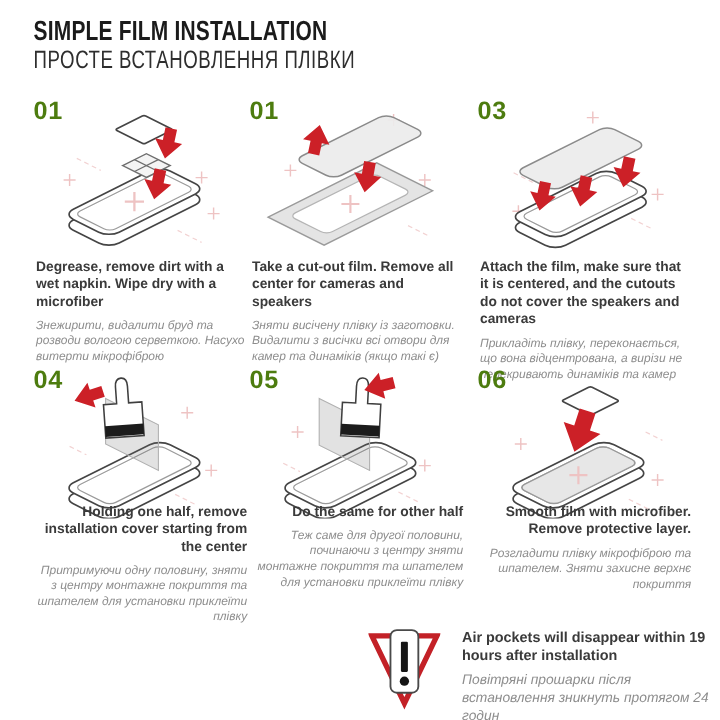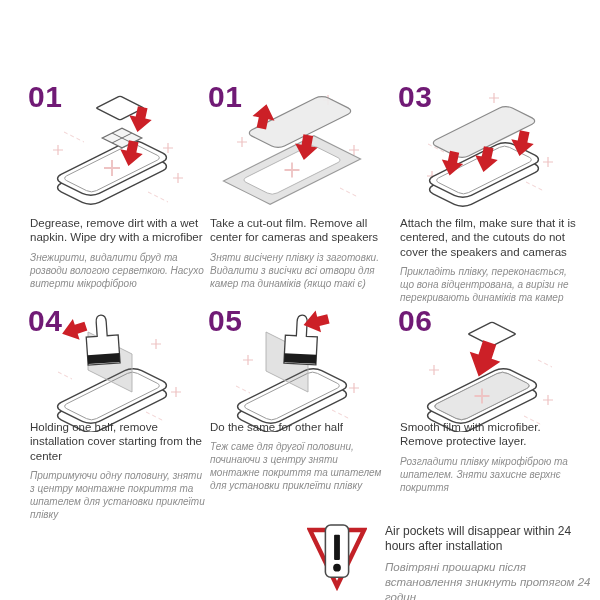--- a/index.html
+++ b/index.html
@@ -10,26 +10,26 @@
   .hdr{position:absolute;left:28px;top:14px;}
   .hdr-title{font-size:23px;font-weight:700;letter-spacing:.2px;color:#1b1b1b;
              transform:scaleX(.76);transform-origin:0 0;white-space:nowrap;line-height:1.0;}
   .hdr-sub{font-size:21px;font-weight:400;letter-spacing:.6px;color:#2e2e2e;margin-top:3px;
            transform:scaleX(.74);transform-origin:0 0;white-space:nowrap;line-height:1.05;}
 
   
   .steps{position:absolute;left:28px;top:80px;width:556px;display:grid;
          grid-template-columns:180px 190px 186px;grid-template-rows:224px 236px;}
   .step{position:relative;}
-  .step-num{position:absolute;left:0;top:2px;font-size:30px;font-weight:700;
-            color:#701a75;letter-spacing:.5px;line-height:1;}
+  .step-num{position:absolute;left:0;top:2px;font-size:21px;font-weight:700;
+            color:#4d7c0f;letter-spacing:.5px;line-height:1;}
   .illus{position:absolute;left:0;top:4px;}
   .texts{position:absolute;left:2px;top:136px;width:176px;}
-  .row2 .texts{top:116px;}
-  .en{font-size:11.5px;font-weight:400;color:#3a3a3a;line-height:1.26;letter-spacing:0;}
+  .row2 .texts{top:116px;text-align:right;}
+  .en{font-size:11.5px;font-weight:700;color:#3a3a3a;line-height:1.26;letter-spacing:0;}
   .uk{font-size:10px;font-style:italic;color:#8d8d8d;line-height:1.3;margin-top:6px;}
 
   
   .footnote{position:absolute;left:307px;top:522px;width:286px;display:flex;}
   .warn-wrap{width:60px;flex:0 0 60px;}
   .foot-texts{margin-left:18px;margin-top:2px;width:208px;}
   .foot-texts .en{font-size:12px;}
   .foot-texts .uk{font-size:11.5px;}
 
   
@@ -86,20 +86,24 @@
           <path class="mf-l" d="M-14,0 H14 M0,-14 V14"></path>
         </g>
       </g>
       <g id="sq">
         <path class="sq-b" d="M-5,-40 q0,-7 5,-7 q5,0 5,7 l0,14 h11 v28 h-32 v-28 h11 z"></path>
         <rect class="sq-k" x="-16" y="-8" width="32" height="9"></rect>
       </g>
     </defs>
   </svg>
 
+  <div class="hdr">
+    <div class="hdr-title">SIMPLE FILM INSTALLATION</div>
+    <div class="hdr-sub">ПРОСТЕ ВСТАНОВЛЕННЯ ПЛІВКИ</div>
+  </div>
 
   <div class="steps">
 
     <div class="step row1">
       <div class="step-num">01</div>
       <svg class="illus" width="168" height="124" viewBox="0 0 168 124">
         <use href="#cross" transform="translate(30,66)"></use>
         <use href="#cross" transform="translate(140,64)"></use>
         <use href="#cross" transform="translate(150,94)"></use>
         <use href="#cross" transform="translate(52,104)"></use>
@@ -224,18 +228,18 @@
   <div class="footnote">
     <div class="warn-wrap">
       <svg width="60" height="70" viewBox="0 0 62 72">
         <path class="tri" d="M3,8 L59,8 L31,66 Z"></path>
         <rect class="wphone" x="19" y="3" width="24" height="54" rx="5.5"></rect>
         <rect class="excl" x="28" y="13" width="6" height="26" rx="1"></rect>
         <circle class="excl" cx="31" cy="47" r="4"></circle>
       </svg>
     </div>
     <div class="foot-texts">
-      <div class="en">Air pockets will disappear within 24 hours after installation</div>
+      <div class="en">Air pockets will disappear within 19 hours after installation</div>
       <div class="uk">Повітряні прошарки після встановлення зникнуть протягом 24 годин</div>
     </div>
   </div>
 
 </div>
 
 </body></html>

